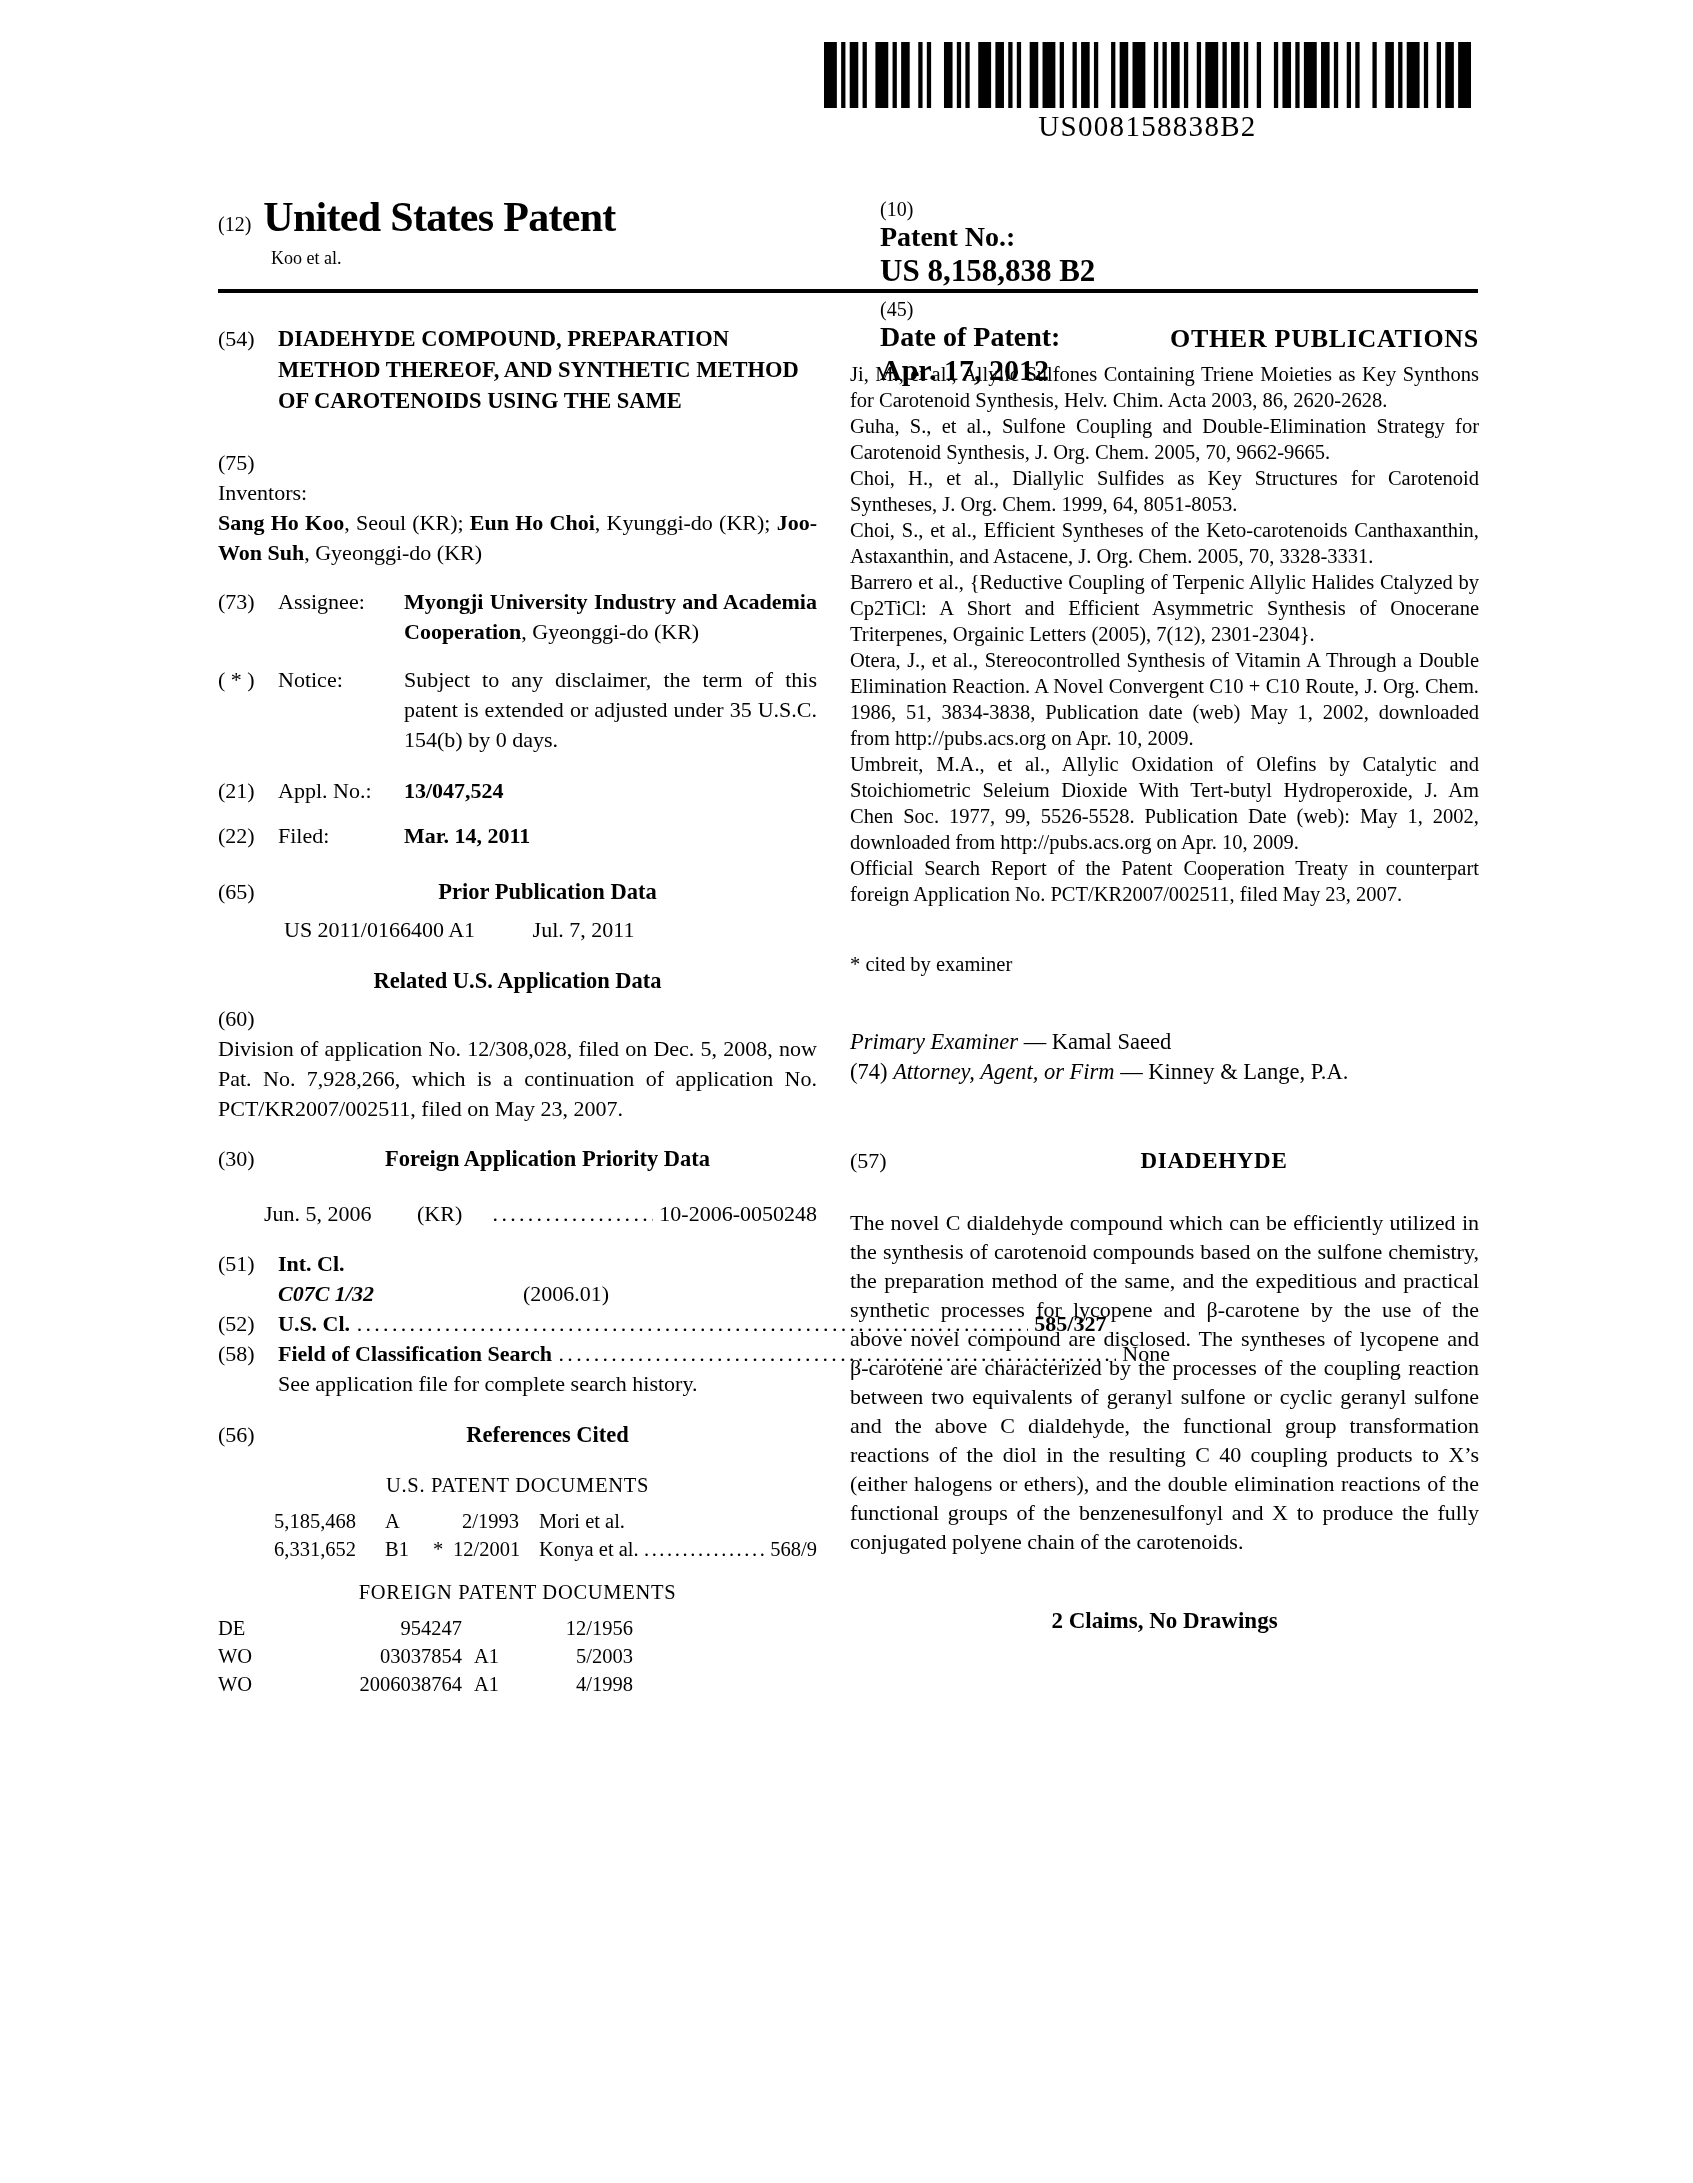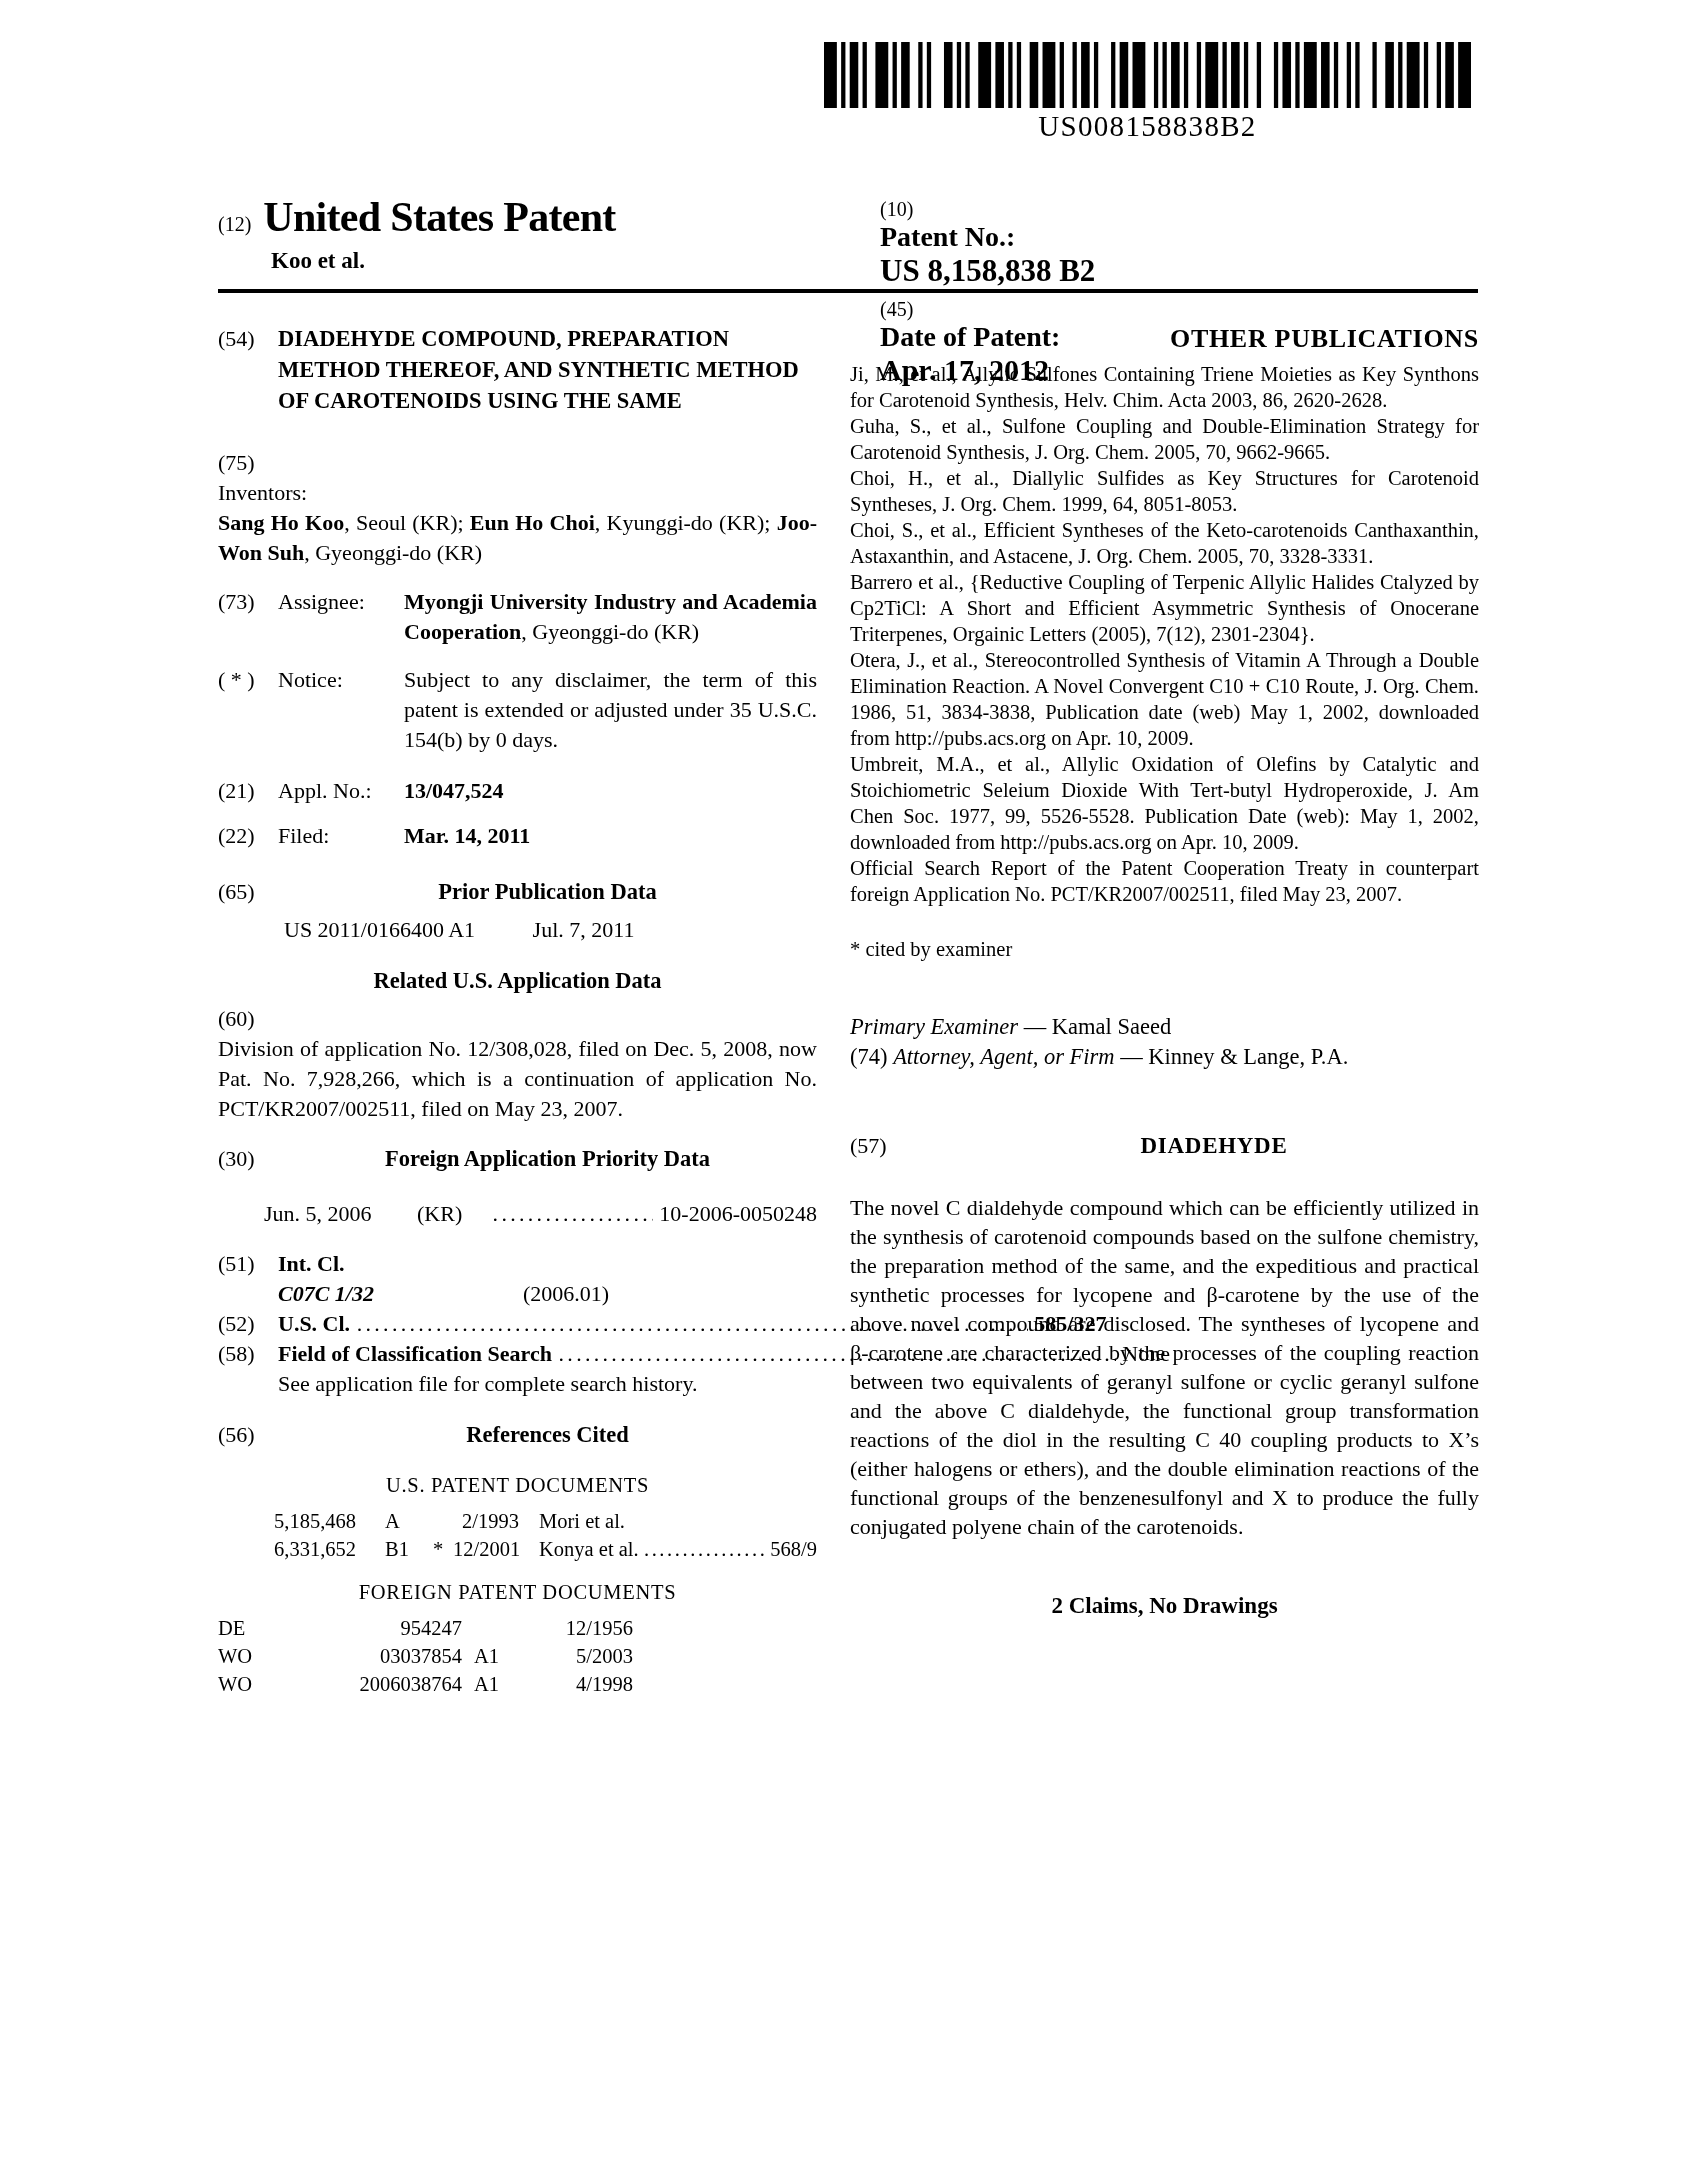--- a/index.html
+++ b/index.html
@@ -14,21 +14,21 @@
   .barcode { position:absolute; left:824px; top:42px; width:647px; height:66px; }
   .barcode svg { width:100%; height:100%; display:block; }
   .barcode-text { position:absolute; left:824px; top:110px; width:647px; text-align:center;
     font-size:29px; letter-spacing:1.3px; }
 
   
   .h-left { position:absolute; left:218px; top:193px; }
   .h-title-row { display:flex; align-items:baseline; }
   .h-tag { font-size:20px; margin-right:12px; }
   .h-title { font-size:42px; font-weight:bold; letter-spacing:-0.7px; }
-  .h-party { font-size:23px; font-weight:bold; margin:6.6px 0 0 53px; }
+  .h-party { font-size:18px; font-weight:normal; margin:6.6px 0 0 53px; }
 
   .h-right { position:absolute; left:880px; top:198px; width:599px; }
   .h-row { display:flex; align-items:baseline; margin-bottom:9.3px;flex-direction:column; }
   .h-row .h-tag { margin-right:8px; }
   .h-lbl { font-size:28px; font-weight:bold; }
   .h-val { flex:1; text-align:right; font-weight:bold; }
   .h-val.num { font-size:31px; }
   .h-val.date { font-size:30px; }
 
   .rule { position:absolute; left:218px; top:289px; width:1260px; height:4px; background:#000; }
@@ -75,21 +75,21 @@
   .f-row  { display:flex; align-items:baseline; margin-top:1.3px; font-size:20.5px; line-height:26.5px; }
   .f-cc   { width:79px; flex:none; }
   .f-num  { width:165px; flex:none; text-align:right; }
   .f-kind { width:73px; flex:none; padding-left:12px; }
   .f-date { width:86px; flex:none; text-align:right; }
 
   
   .op-heading { text-align:right; font-size:26px; letter-spacing:0.7px;font-weight:bold; }
   .cites { margin-top:9px; }
   .cite { margin:0; text-align:justify; }
-  .cited-by { margin-top:29px; }
+  .cited-by { margin-top:44px; }
   .examiner { margin-top:50px; font-size:22.5px; line-height:30px; }
   .attorney { font-size:22.5px; line-height:30px; }
   .abstract-heading { display:flex; align-items:baseline; margin-top:61px; }
   .ab-tag { width:99px; flex:none; font-size:22px; }
   .ab-word { flex:1; text-align:center; font-weight:bold; font-size:23px; letter-spacing:0.7px; }
   .abstract { margin-top:34px; text-align:justify; font-size:22px; line-height:29px; }
   .claims { margin-top:52px; text-align:center; font-weight:bold; font-size:23px; }
 </style>
 </head>
 <body>

